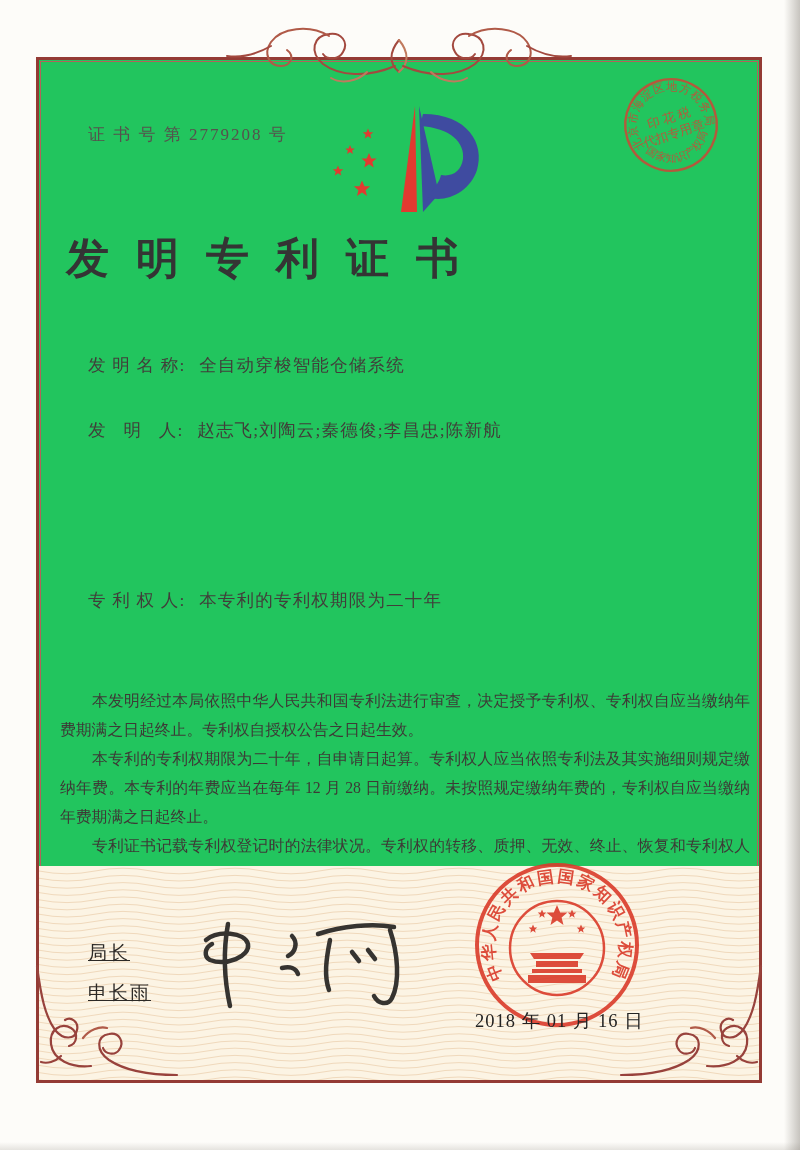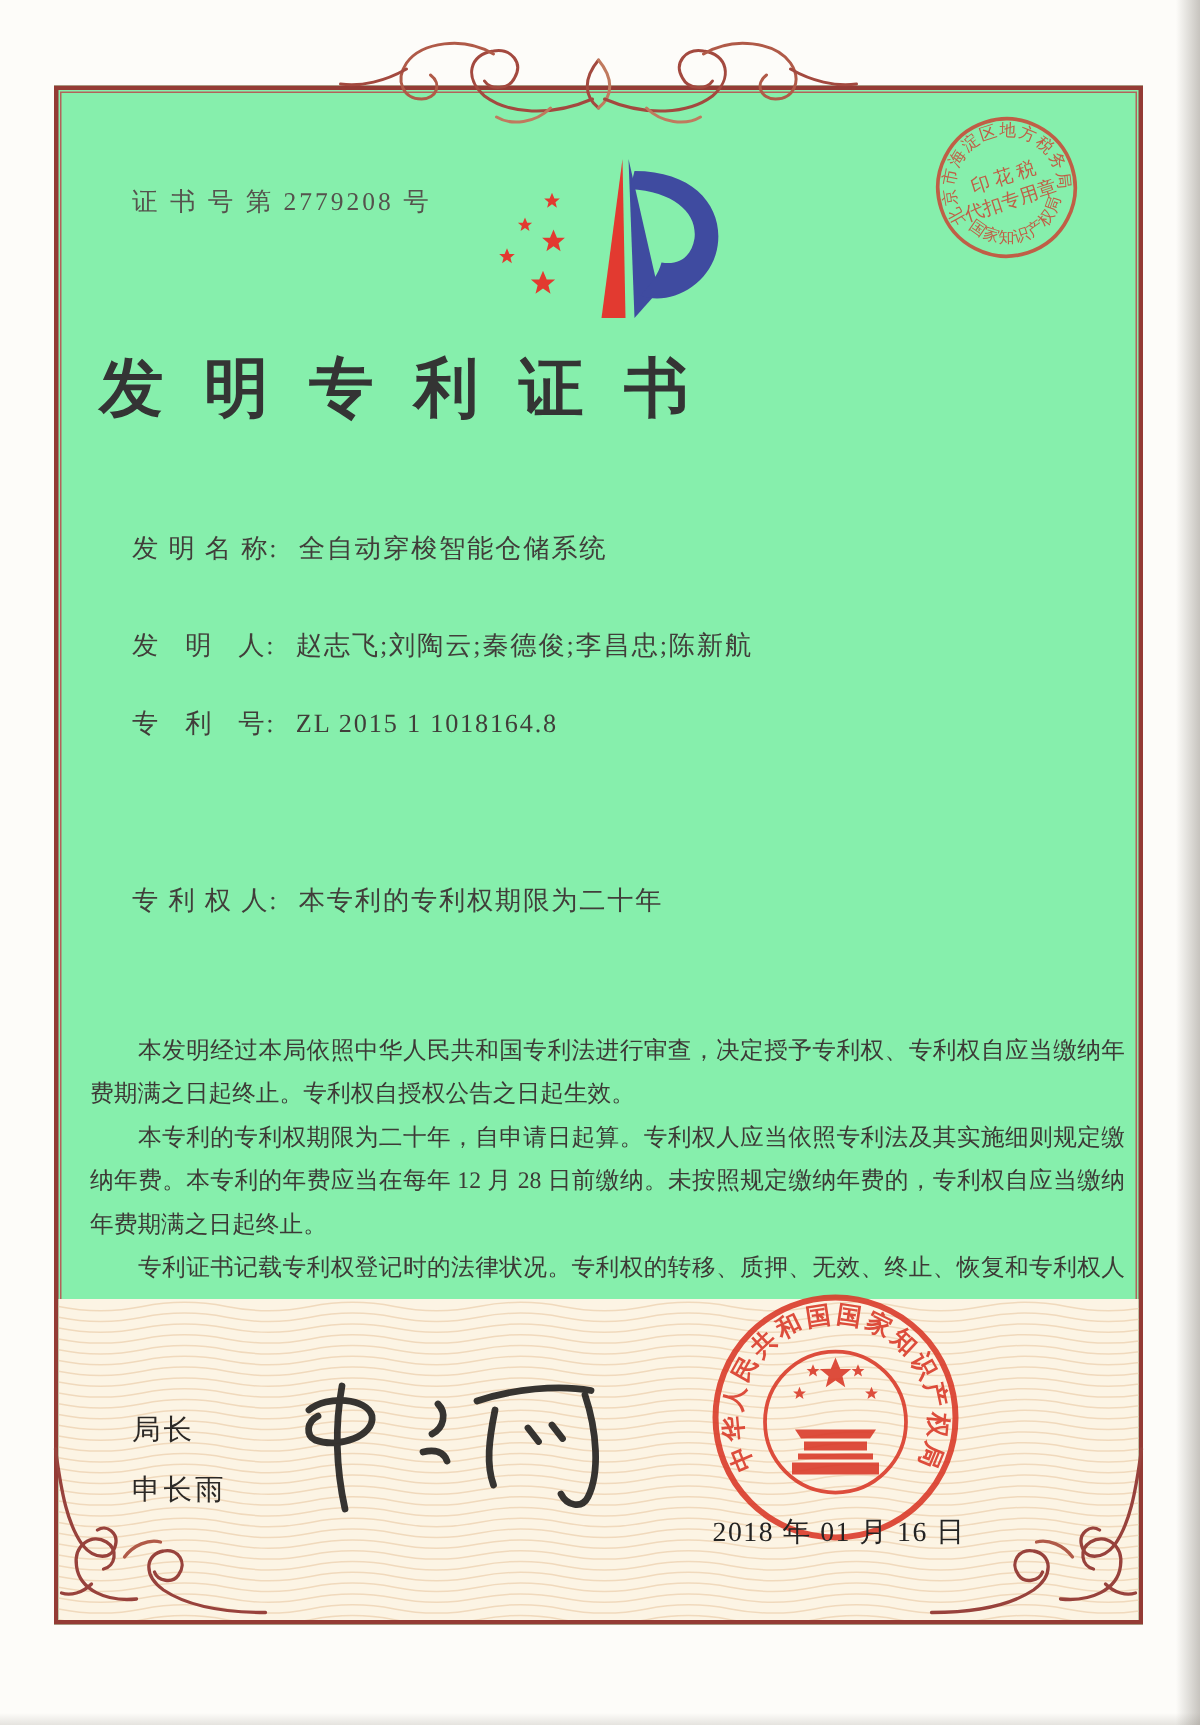--- a/index.html
+++ b/index.html
@@ -1,35 +1,35 @@
 <!DOCTYPE html>
 <html><head>
 <meta charset="utf-8">
 <style>
   html,body{margin:0;padding:0;}
   body{width:800px;height:1150px;position:relative;background:#fdfcf9;
        font-family:"Liberation Serif","DejaVu Serif",serif;overflow:hidden;}
   .frame{position:absolute;left:36px;top:57px;width:726px;height:1026px;
-         border:3px solid #943b35;box-sizing:border-box;background:#86efac;}
+         border:3px solid #943b35;box-sizing:border-box;background:#22c55e;}
   .frame-inner{position:absolute;inset:1px;border:1px solid #b3635a;pointer-events:none;}
   .cert-no{position:absolute;left:49px;top:63px;font-size:17px;letter-spacing:2px;
            color:#55524d;white-space:pre;}
   .title{position:absolute;left:0;top:170px;width:100%;text-align:left;
          font-size:43px;font-weight:600;color:#343434;letter-spacing:27px;
          padding-left:27px;box-sizing:border-box;}
   .field{position:absolute;left:49px;font-size:17.5px;color:#413e3a;letter-spacing:1.2px;}
   .flabel{white-space:pre;margin-right:8px;}
   .body-text{position:absolute;left:21px;top:626px;width:690px;font-size:15.8px;
              line-height:29px;color:#3d3a36;text-align:justify;}
   .body-text p{margin:0;text-indent:32px;}
   .band{position:absolute;left:0;top:806px;width:720px;height:214px;
         background:#fcf4e4;overflow:hidden;}
   .commissioner{position:absolute;left:49px;top:880px;color:#2c2926;
                 font-family:"Liberation Sans","DejaVu Sans",sans-serif;font-size:19px;}
-  .commissioner div{margin-bottom:14px;letter-spacing:2px;}
+  .commissioner div{margin-bottom:14px;letter-spacing:2px;text-decoration:underline;}
   .sig-svg{position:absolute;left:151px;top:850px;}
   .seal-svg{position:absolute;left:431px;top:798px;}
   .seal-date{position:absolute;left:436px;top:948px;font-size:18.5px;color:#232323;
              letter-spacing:1px;white-space:pre;}
   .footer{position:absolute;left:0;top:1000px;width:100%;text-align:center;
           font-size:14.5px;color:#3c3a36;letter-spacing:1px;white-space:pre;}
   .stamp-svg{position:absolute;left:571px;top:4px;}
   .logo-svg{position:absolute;left:276px;top:32px;}
   .flourish-top{position:absolute;left:178px;top:-40px;}
   .corner-l{position:absolute;left:-8px;top:896px;}
@@ -103,24 +103,20 @@
 
   <div class="title">发明专利证书</div>
 
   <div class="field" style="top:293px">
     <span class="flabel">发 明 名 称:</span>
     <span class="fvalue">全自动穿梭智能仓储系统</span>
   </div>
   <div class="field" style="top:358px">
     <span class="flabel">发   明   人:</span>
     <span class="fvalue">赵志飞;刘陶云;秦德俊;李昌忠;陈新航</span>
-  </div>
-  <div class="field" style="top:410px">
-    <span class="flabel">专   利   号:</span>
-    <span class="fvalue">ZL 2015 1 1018164.8</span>
   </div>
   <div class="field" style="top:528px">
     <span class="flabel">专 利 权 人:</span>
     <span class="fvalue">本专利的专利权期限为二十年</span>
   </div>
 
   <div class="body-text">
     <p>本发明经过本局依照中华人民共和国专利法进行审查，决定授予专利权、专利权自应当缴纳年费期满之日起终止。专利权自授权公告之日起生效。</p>
     <p>本专利的专利权期限为二十年，自申请日起算。专利权人应当依照专利法及其实施细则规定缴纳年费。本专利的年费应当在每年 12 月 28 日前缴纳。未按照规定缴纳年费的，专利权自应当缴纳年费期满之日起终止。</p>
     <p>专利证书记载专利权登记时的法律状况。专利权的转移、质押、无效、终止、恢复和专利权人的姓名或名称、国籍、地址变更等事项记载在专利登记簿上。</p>

